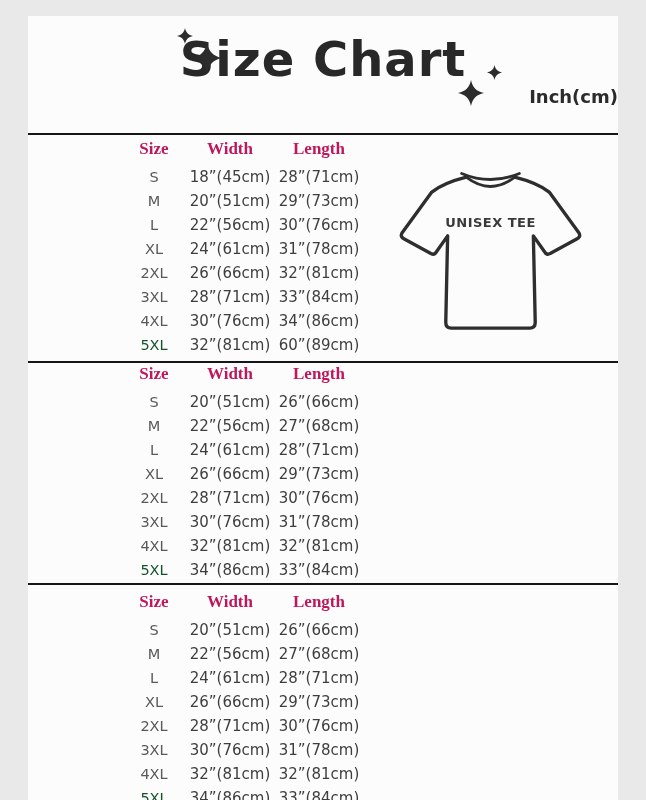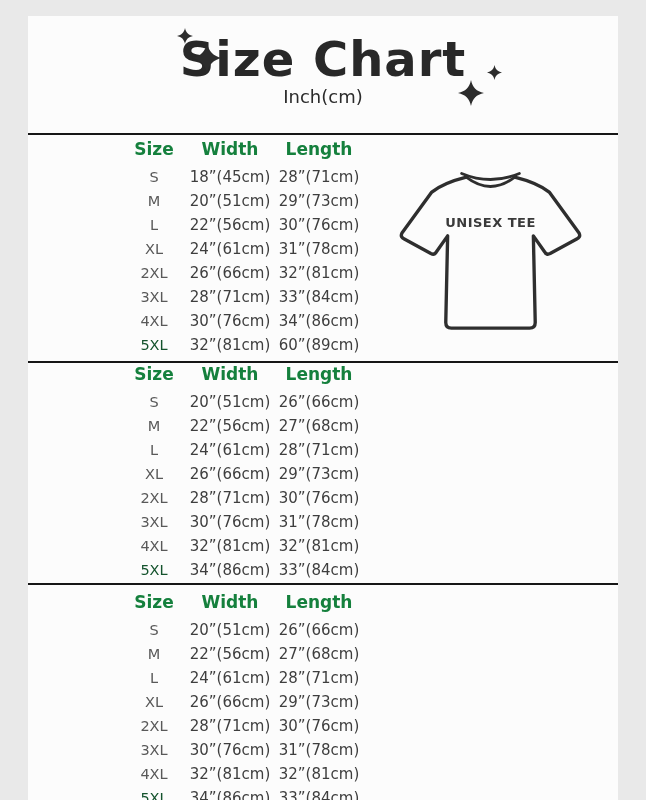--- a/index.html
+++ b/index.html
@@ -7,34 +7,34 @@
     width:590px;height:800px;margin:16px auto;background:#fcfcfc;
     font-family:"DejaVu Sans","Liberation Sans",sans-serif;
     overflow:hidden;box-sizing:border-box;position:relative;
   }
   
   .header{position:relative;height:117px;border-bottom:2px solid #161616;box-sizing:content-box;}
   .title{
     text-align:center;font-size:48px;font-weight:bold;color:#282828;
     letter-spacing:1px;padding-top:18px;line-height:1.05;
   }
-  .subtitle{text-align:center;font-size:18px;font-weight:normal;color:#2b2b2b;margin-top:2px;}
+  .subtitle{text-align:right;font-size:18px;font-weight:bold;color:#2b2b2b;margin-top:2px;}
   .sparkle{position:absolute;fill:#2c2c2c;}
   
   .section{display:flex;align-items:center;box-sizing:border-box;border-bottom:2px solid #161616;}
   .section:last-of-type{border-bottom:none;}
   .s1{height:228px}.s2{height:222px}.s3{height:231px}
   
   .size-table{margin-left:95px;border-collapse:collapse;table-layout:fixed;width:240px;flex:0 0 auto;}
   .size-table col.c-size{width:62px}
   .size-table col.c-width{width:90px}
   .size-table col.c-length{width:88px}
   .size-table th{
-    font-size:17px;font-weight:bold;color:#15803d;text-align:center;
-    padding:0 0 6px 0;white-space:nowrap;
+    font-size:17px;font-weight:bold;color:#be185d;text-align:center;
+    padding:0 0 6px 0;white-space:nowrap;font-family:Liberation Serif, serif;
   }
   .size-table td{
     font-size:15px;color:#3e3e3e;text-align:center;height:24px;
     white-space:nowrap;padding:0;
   }
   .size-table td.size-cell{color:#595959;font-size:14.5px;}
   .size-table tr:last-child td.size-cell{color:#14532d;}
   
   .garment{flex:1;display:flex;justify-content:center;align-items:center;margin:0;padding:0;}
   .garment svg{display:block;}

